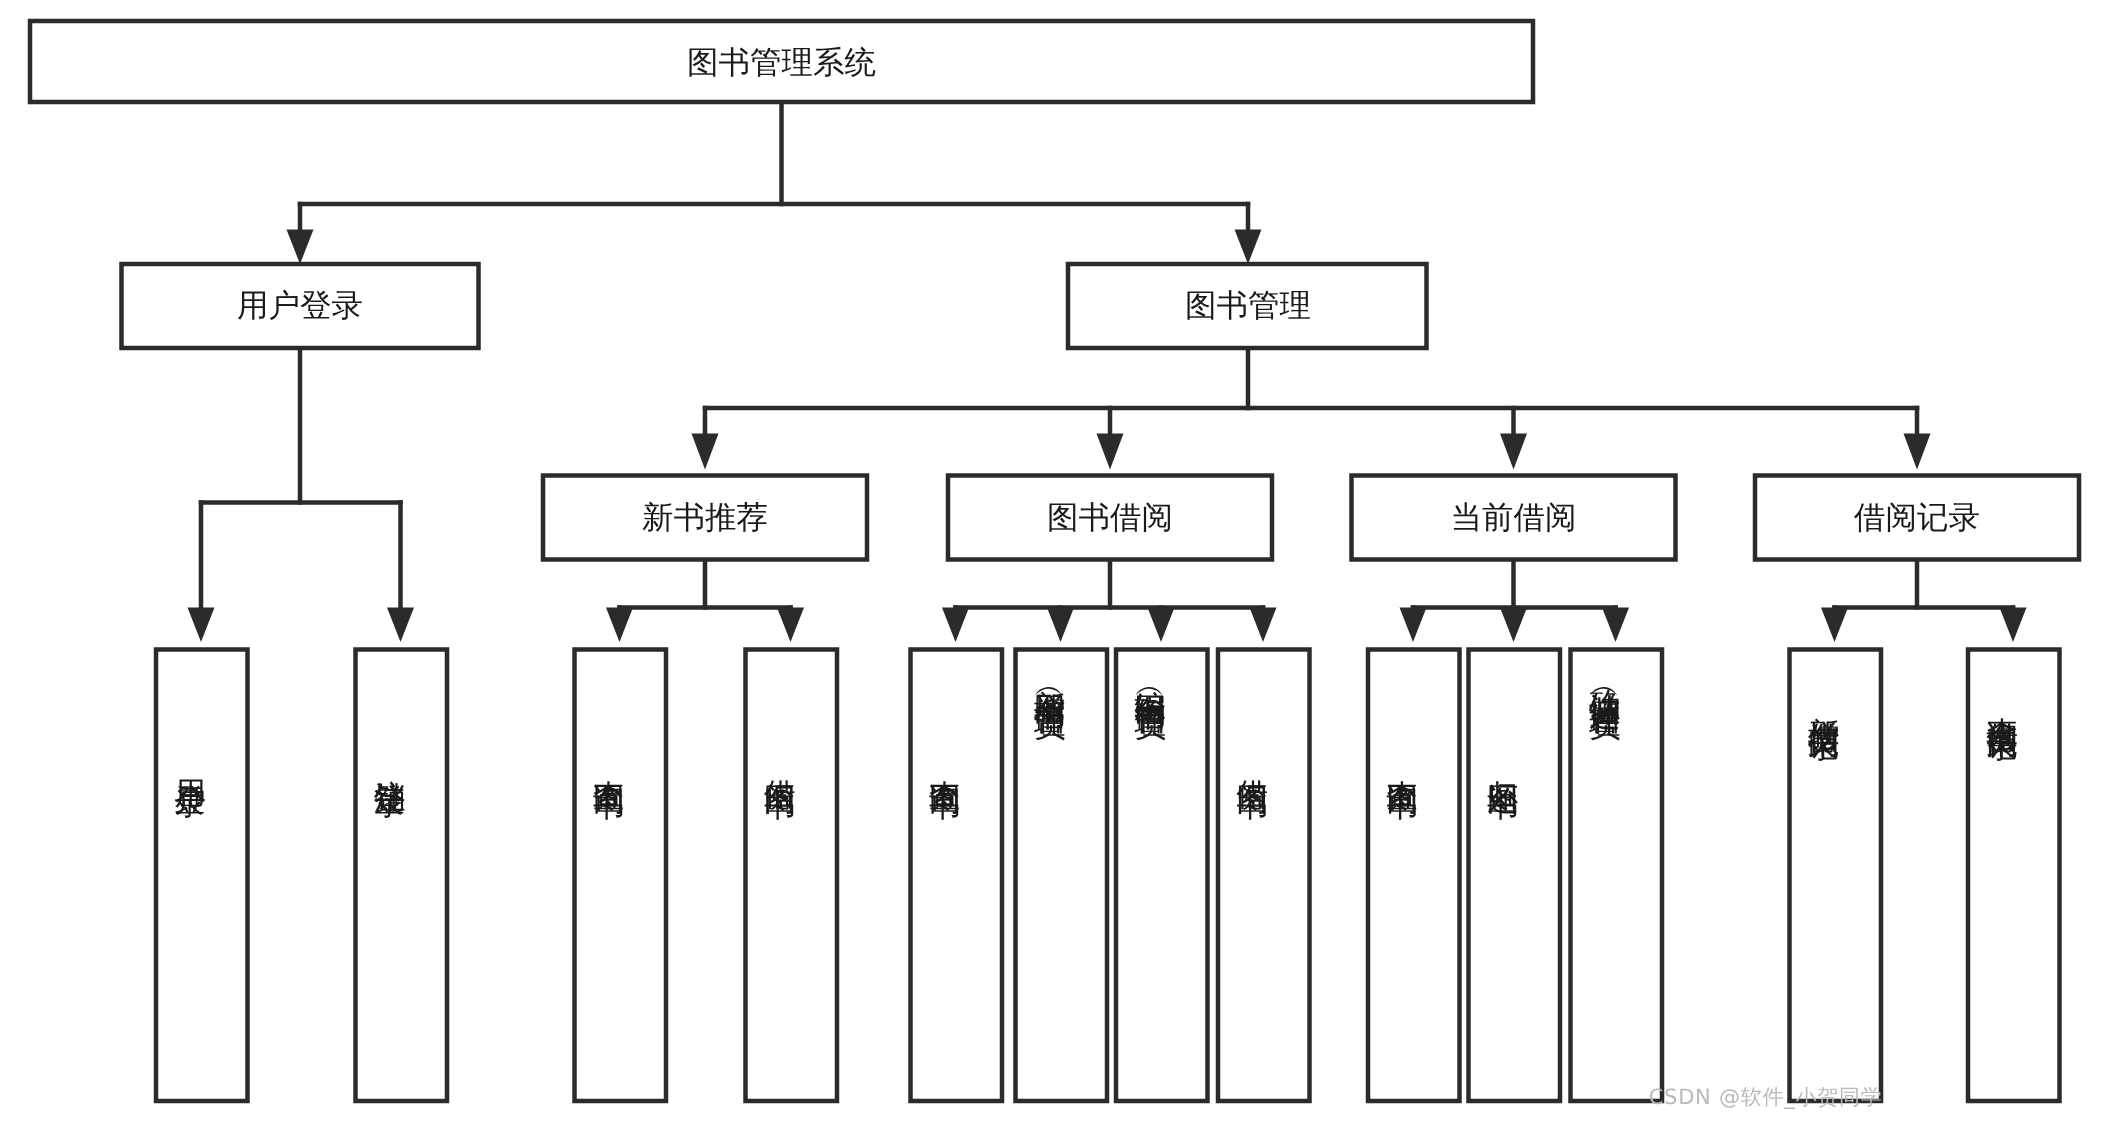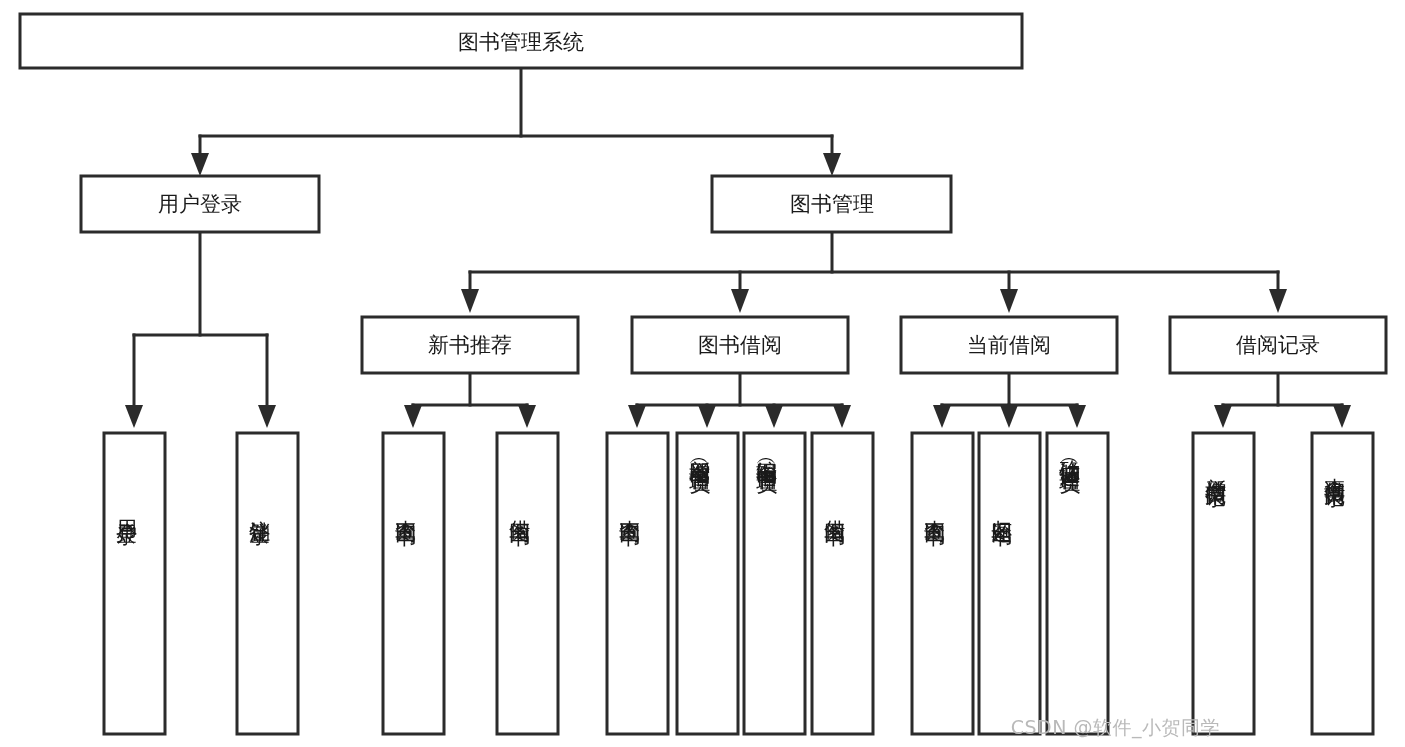--- a/index.html
+++ b/index.html
@@ -12,20 +12,21 @@
     width: 1405px;
     height: 747px;
     overflow: hidden;
     font-family: "DejaVu Sans", "Liberation Sans", sans-serif;
   }
   #diagram-root {
     position: relative;
     width: 1228px;
     height: 747px;
     background: #ffffff;
+    padding-left: 35px;
   }
   svg#tree-svg {
     position: absolute;
     left: 0;
     top: 0;
     width: 1405px;
     height: 747px;
     display: block;
   }
   .node-rect {
@@ -62,21 +63,21 @@
     text-align: left;
     white-space: nowrap;
     pointer-events: none;
     display: block;
   }
   #watermark {
     position: absolute;
     right: 8px;
     bottom: 6px;
     font-family: "DejaVu Sans", "Liberation Sans", sans-serif;
-    font-size: 19px;
+    font-size: 14px;
     color: #b9b9b9;
     letter-spacing: 0.5px;
     white-space: nowrap;
   }
 </style>
 </head>
 <body>
 
 <div id="diagram-root">
 

